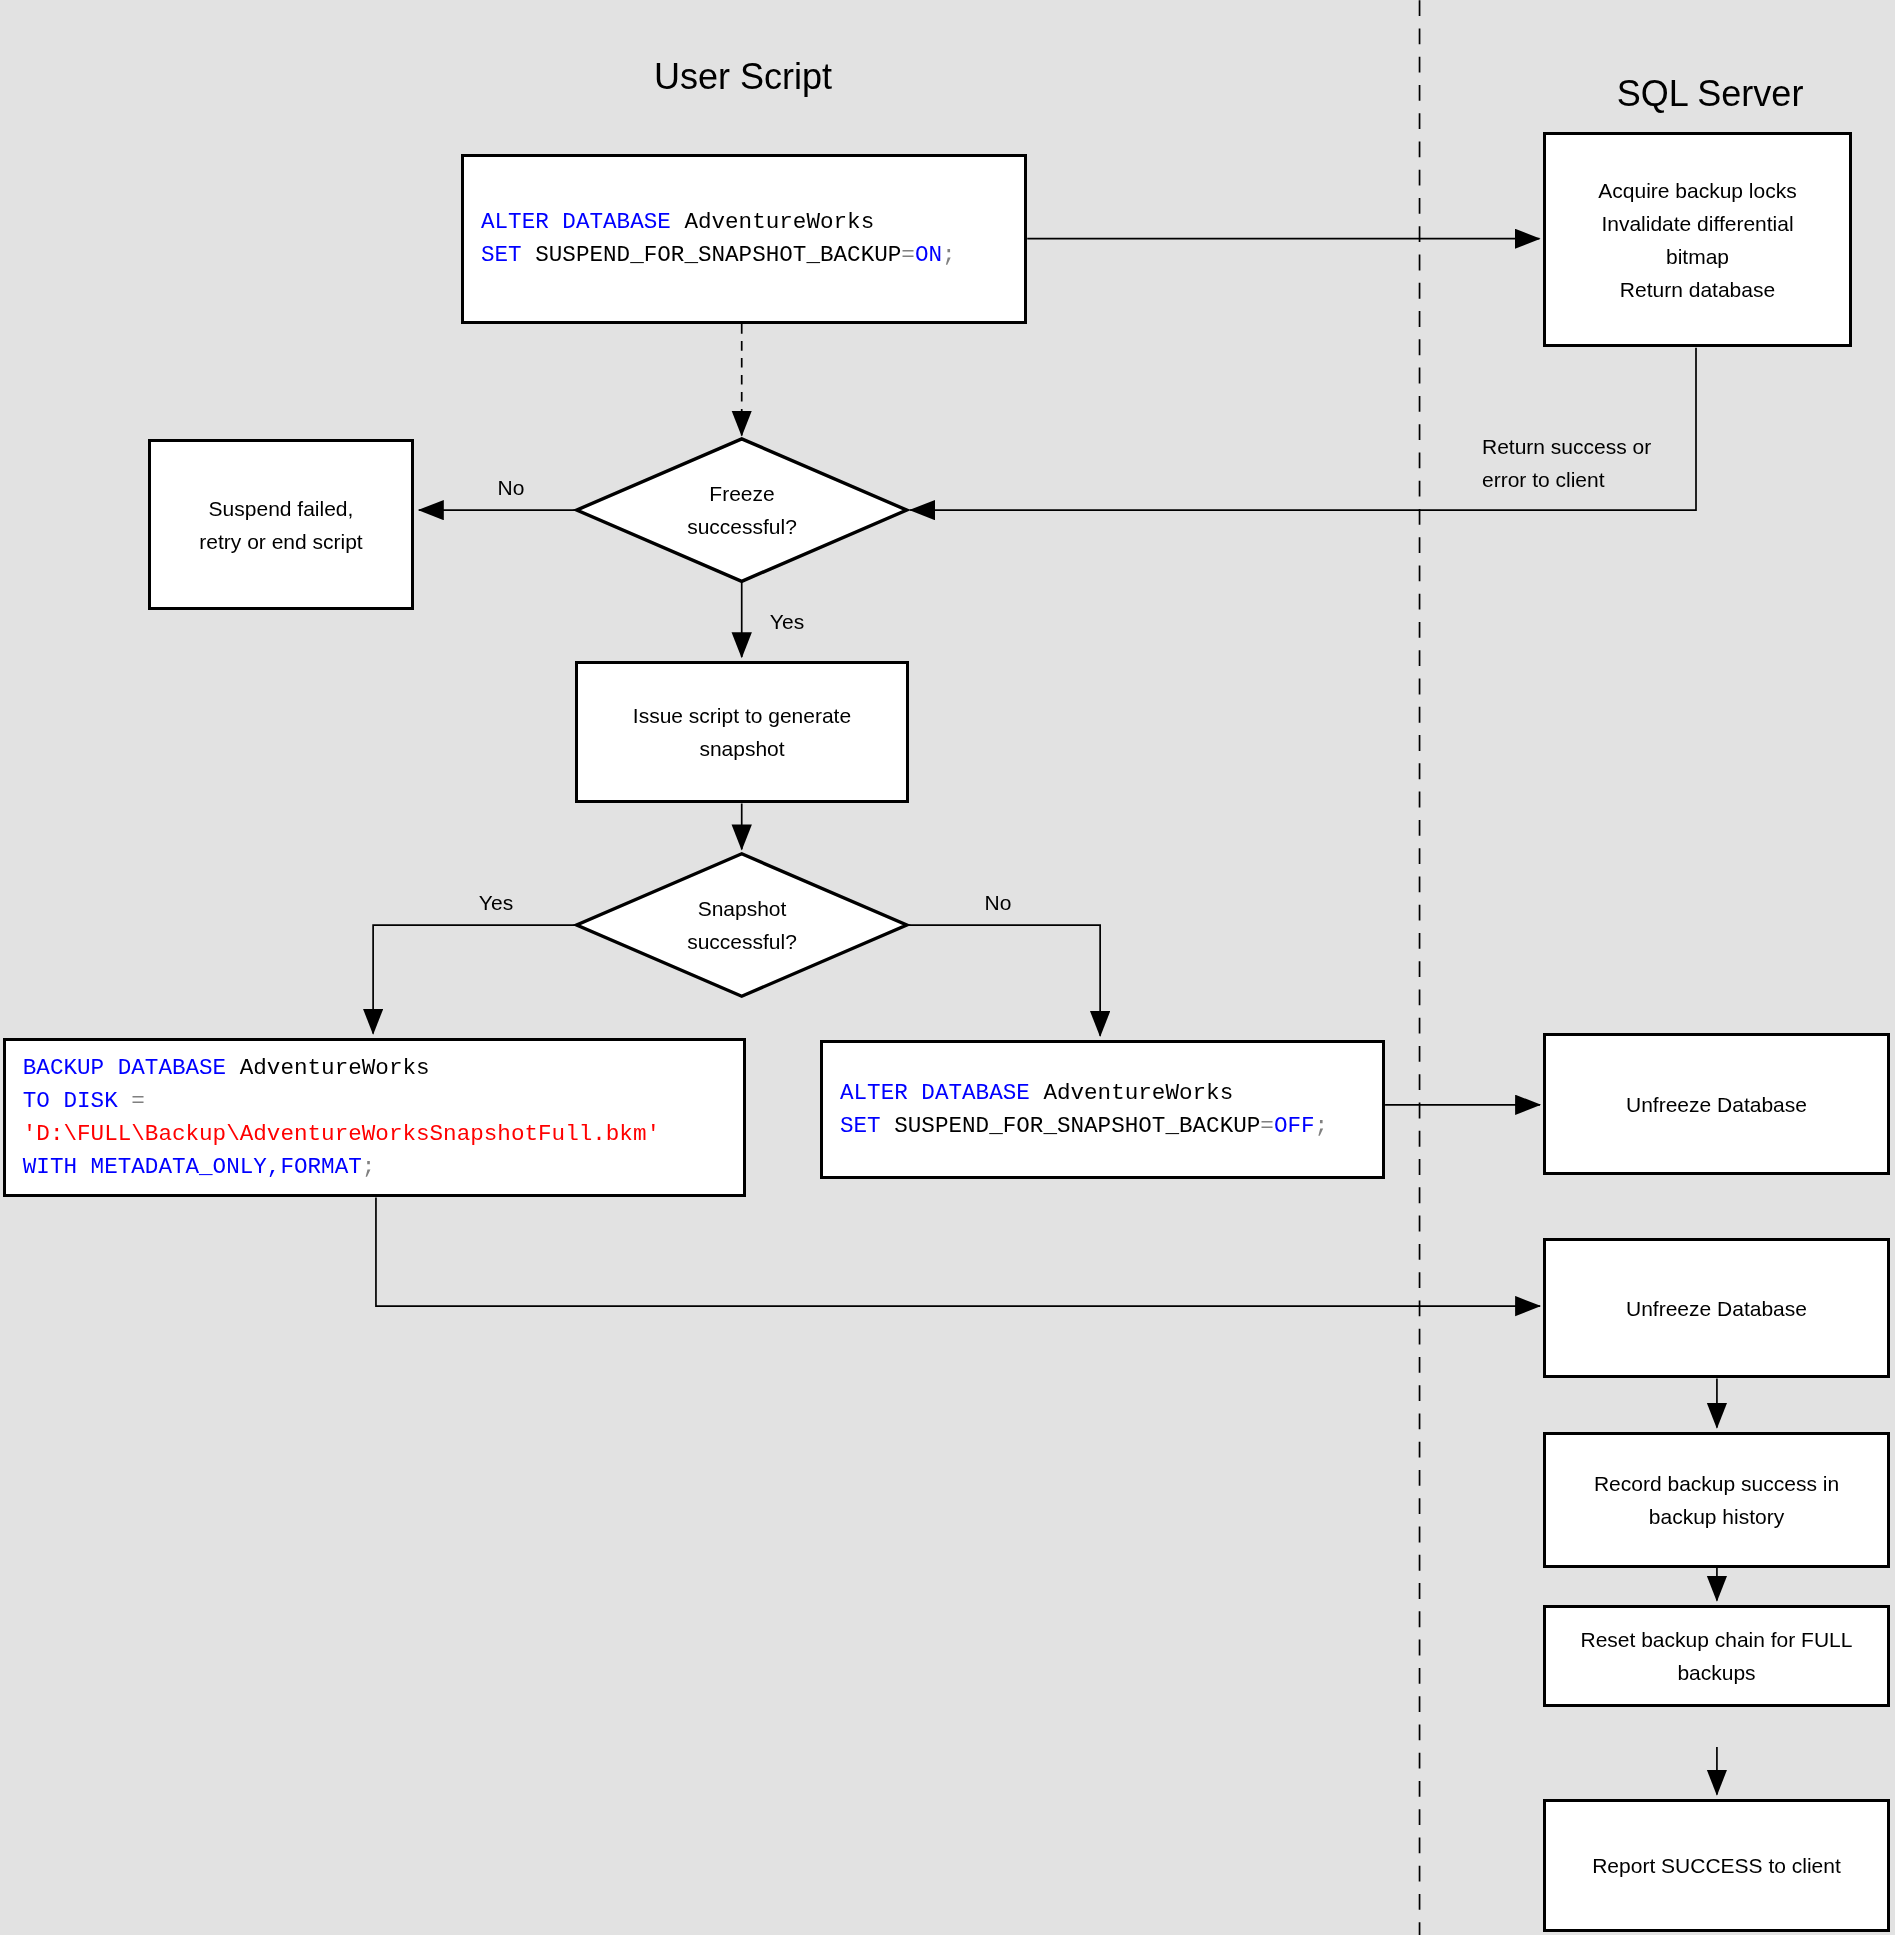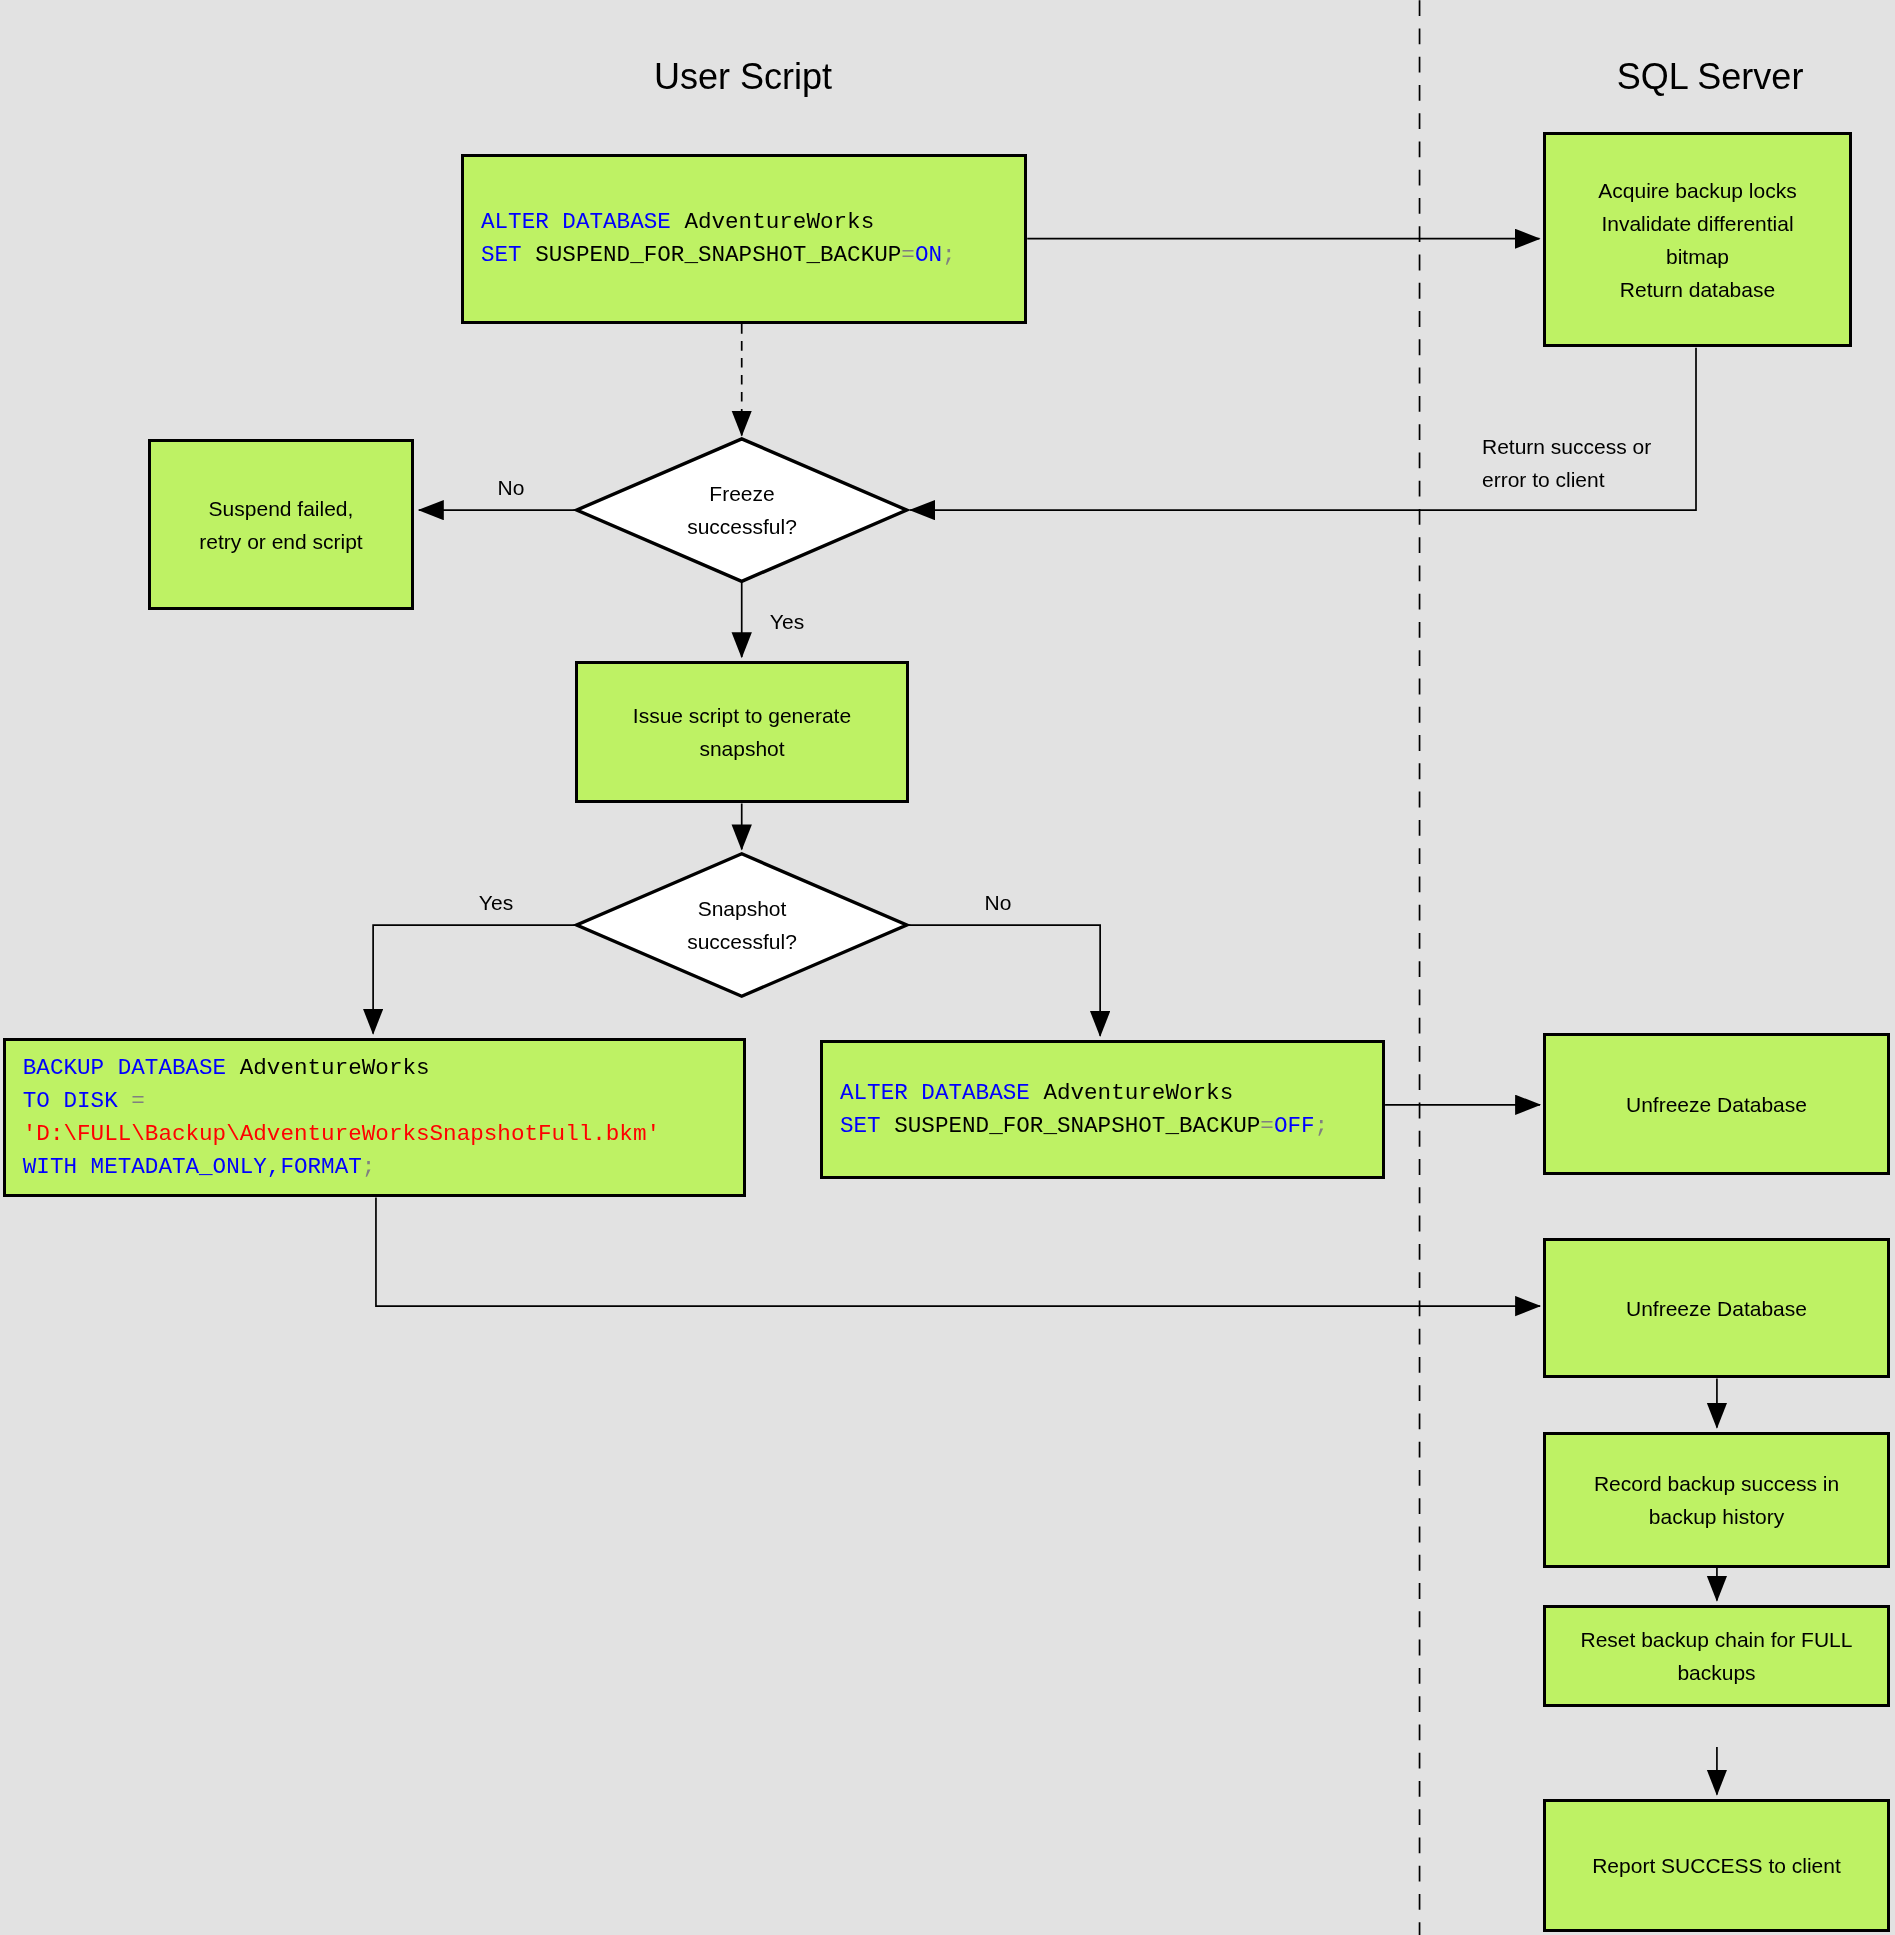--- a/index.html
+++ b/index.html
@@ -8,21 +8,21 @@
     background: #e2e2e2;
     font-family: "Liberation Sans", sans-serif;
     color: #000;
     overflow: hidden;
   }
   #canvas { position: relative; width: 1895px; height: 1936px; }
   #wires { position: absolute; left: 0; top: 0; width: 1895px; height: 1936px; }
 
   .box {
     position: absolute;
-    background: #bef264;
+    background: #ffffff;
     border: 3.4px solid #000;
     box-sizing: border-box;
     display: flex;
     flex-direction: column;
     justify-content: center;
     align-items: center;
     text-align: center;
     font-size: 21px;
     line-height: 33px;
   }
@@ -94,21 +94,21 @@
     <path d="M665 2118 V2310 H2724" stroke="#000" stroke-width="3" fill="none" marker-end="url(#arw)"></path>
     <path d="M3037 2438 V2525" stroke="#000" stroke-width="3" fill="none" marker-end="url(#arw)"></path>
     <path d="M3037 2773 V2831" stroke="#000" stroke-width="3" fill="none" marker-end="url(#arw)"></path>
     <path d="M3037 3090 V3174" stroke="#000" stroke-width="3" fill="none" marker-end="url(#arw)"></path>
 
     <polygon points="1312,776 1604,902 1312,1028 1020,902" fill="#ffffff" stroke="#000" stroke-width="6"></polygon>
     <polygon points="1312,1510 1604,1636 1312,1762 1020,1636" fill="#ffffff" stroke="#000" stroke-width="6"></polygon>
   </svg>
 
   <div class="lane-title" style="left:743px; top:77px;">User Script</div>
-  <div class="lane-title" style="left:1710px; top:77px;">SQL Server</div>
+  <div class="lane-title" style="left:1710px; top:94px;">SQL Server</div>
 
   <div class="box codebox" style="left:461px; top:154px; width:566px; height:170px;">
     <div class="code-line"><span class="kw">ALTER DATABASE</span><span class="idf"> AdventureWorks</span></div>
     <div class="code-line"><span class="kw">SET</span><span class="idf"> SUSPEND_FOR_SNAPSHOT_BACKUP</span><span class="op">=</span><span class="kw">ON</span><span class="op">;</span></div>
   </div>
 
   <div class="box" style="left:1543px; top:132px; width:309px; height:215px;">
     <div>Acquire backup locks</div>
     <div>Invalidate differential</div>
     <div>bitmap</div>

